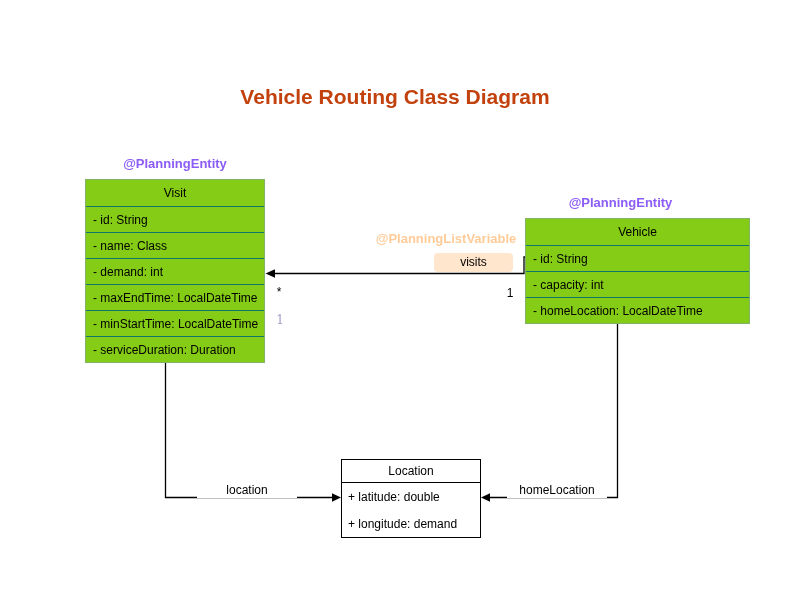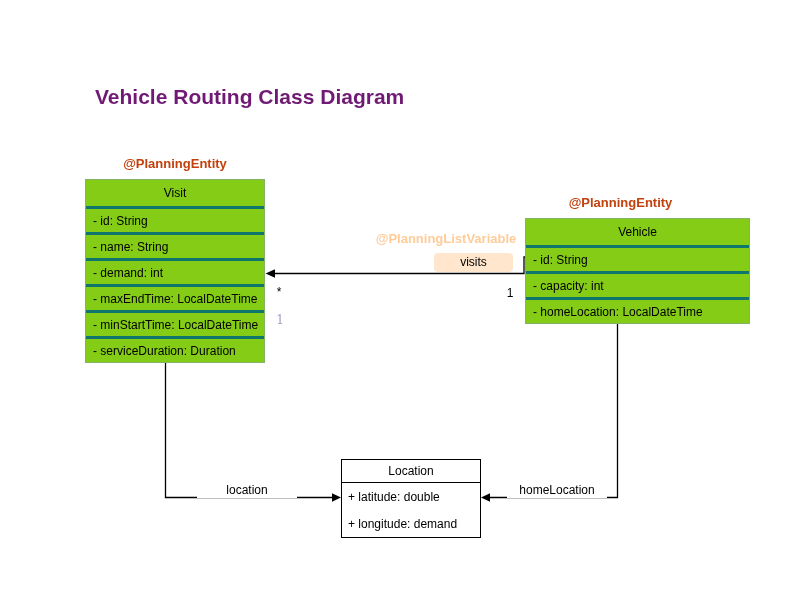--- a/index.html
+++ b/index.html
@@ -3,41 +3,41 @@
 <meta charset="utf-8">
 <style>
   html,body{margin:0;padding:0;background:#fff;}
   #canvas{
     position:relative;width:800px;height:600px;background:#ffffff;overflow:hidden;
     font-family:"Liberation Sans",sans-serif;color:#000;
   }
   #edges{position:absolute;left:0;top:0;width:800px;height:600px;}
 
   .page-title{
-    position:absolute;left:95px;top:85px;width:600px;
-    font-size:21px;font-weight:bold;color:#701a75;
+    position:absolute;left:95px;top:85px;width:600px;text-align:center;
+    font-size:21px;font-weight:bold;color:#c2410c;
   }
 
   .uml-class{position:absolute;box-sizing:border-box;border:1px solid #82b366;background:#84cc16;}
   .uml-class .cls-header{
     box-sizing:border-box;height:26px;display:flex;align-items:center;justify-content:center;
     font-size:12px;
   }
   .uml-class .cls-row{
     box-sizing:border-box;height:26px;display:flex;align-items:center;
-    padding-left:7px;font-size:12px;border-top:3px solid #0f766e;
+    padding-left:7px;font-size:12px;border-top:1px solid #0f766e;
   }
   .uml-class.plain{border-color:#000;background:#fff;}
   .uml-class.plain .cls-header{height:23px;border-bottom:1px solid #000;}
   .uml-class.plain .cls-row{border-top:none;height:27px;padding-left:6px;}
 
   .annotation{
     position:absolute;text-align:center;font-size:13px;font-weight:bold;line-height:16px;
   }
-  .annotation.green{color:#c2410c;}
+  .annotation.green{color:#8b5cf6;}
   .annotation.orange{color:#ffcc99;}
 
   .edge-label{
     position:absolute;font-size:12px;text-align:center;line-height:15px;background:#fff;
   }
   .edge-label.pill{
     background:#ffe6cc;border-radius:4px;line-height:19px;height:19px;
   }
   .mult{position:absolute;font-size:12px;text-align:center;width:18px;line-height:14px;}
   .mult.alt{color:#a89bc9;font-family:"DejaVu Serif",serif;}
@@ -61,21 +61,21 @@
       <polygon points="481,497.5 490,493.2 490,501.8" fill="#000" stroke="none"></polygon>
     </g>
   </svg>
 
   <div class="page-title">Vehicle Routing Class Diagram</div>
 
   <div class="annotation green" style="left:85px;top:156px;width:180px;">@PlanningEntity</div>
   <div class="uml-class" style="left:85px;top:179px;width:180px;">
     <div class="cls-header">Visit</div>
     <div class="cls-row">- id: String</div>
-    <div class="cls-row">- name: String</div>
+    <div class="cls-row">- name: Class</div>
     <div class="cls-row">- demand: int</div>
     <div class="cls-row">- maxEndTime: LocalDateTime</div>
     <div class="cls-row">- minStartTime: LocalDateTime</div>
     <div class="cls-row">- serviceDuration: Duration</div>
   </div>
 
   <div class="annotation green" style="left:525px;top:195px;width:191px;">@PlanningEntity</div>
   <div class="uml-class" style="left:525px;top:218px;width:225px;">
     <div class="cls-header">Vehicle</div>
     <div class="cls-row">- id: String</div>

